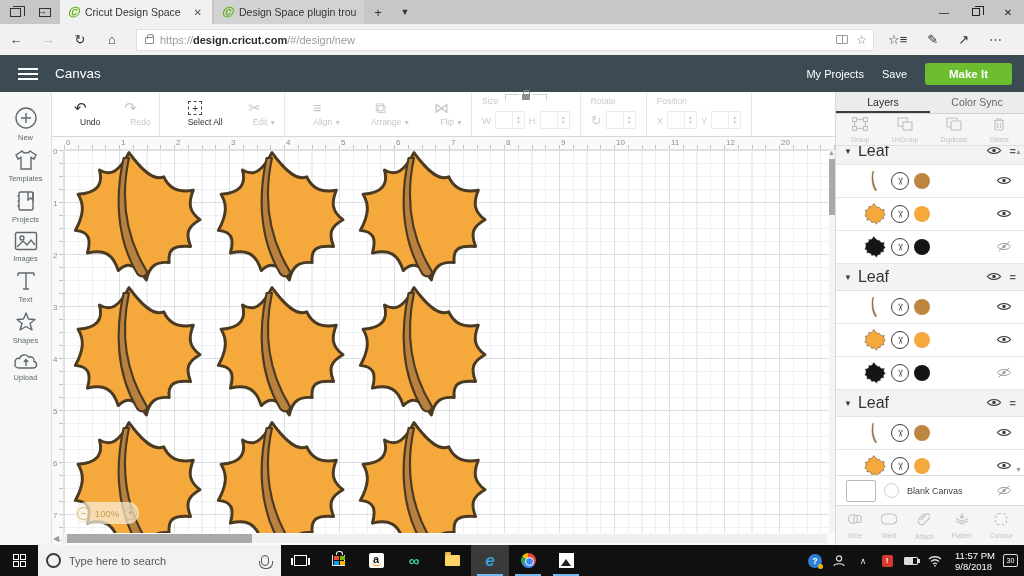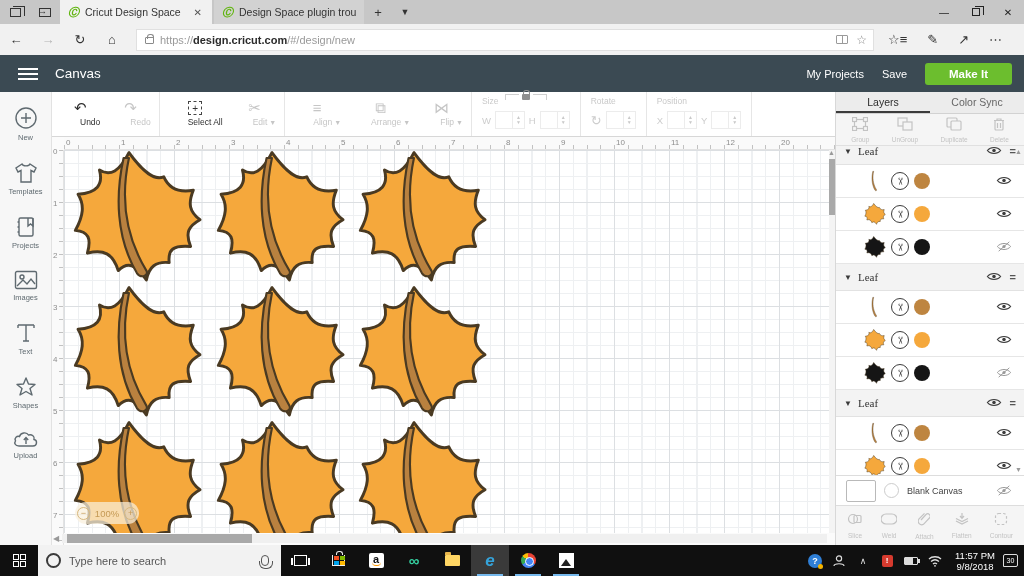--- a/index.html
+++ b/index.html
@@ -45,21 +45,21 @@
   .appheader { position:absolute; left:0; top:55px; width:1024px; height:37px; background:#3b4a53; display:flex; align-items:center; color:#fff; }
   .burger { width:20px; margin-left:18px; display:flex; flex-direction:column; gap:3px; }
   .burger i { display:block; height:2px; background:#fff; }
   .hdr-canvas { margin-left:17px; font-size:13.5px; }
   .hdr-title { position:absolute; left:0; right:0; text-align:center; font-size:13px; pointer-events:none; }
   .hdr-right { margin-left:auto; display:flex; align-items:center; gap:18px; margin-right:12px; }
   .hdr-link { font-size:11px; color:#fff; }
   .makeit { background:#6cbe2e; color:#fff; font-size:11.5px; font-weight:bold; border:none; border-radius:3px; padding:5px 24px; }
 
   
-  .sidebar { position:absolute; left:0; top:92px; width:52px; height:453px; background:#f7f7f7; border-right:1px solid #e2e2e2; display:flex; flex-direction:column; align-items:center; padding-top:14px; gap:20px; }
+  .sidebar { position:absolute; left:0; top:92px; width:52px; height:453px; background:#f7f7f7; border-right:1px solid #e2e2e2; display:flex; flex-direction:column; align-items:center; padding-top:14px; gap:7px; }
   .sb-item { display:flex; flex-direction:column; align-items:center; gap:3px; color:#666; width:100%; }
   .sb-item svg { stroke:#5f6a70; fill:none; stroke-width:1.4; }
   .sb-label { font-size:7.5px; color:#5f6a70; }
 
   
   .toolbar { position:absolute; left:52px; top:92px; width:783px; height:45px; background:#fff; border-bottom:1px solid #d7d7d7; display:flex; align-items:stretch; font-size:9px; }
   .tgroup { display:flex; align-items:center; border-right:1px solid #e6e6e6; padding:0 8px; gap:10px; }
   .tbtn { display:flex; flex-direction:column; align-items:center; justify-content:center; gap:2px; min-width:30px; }
   .tbtn .glyph { font-size:15px; line-height:14px; color:#2f2f2f; }
   .tbtn .lab { font-size:8.5px; color:#2f2f2f;margin-left:20px; }
@@ -109,21 +109,21 @@
   .ptab { flex:1; text-align:center; font-size:10.5px; color:#666; line-height:20px; }
   .ptab.active { color:#2e2e2e; border-bottom:2px solid #3c3c3c; }
   .pactions { height:32px; display:flex; align-items:center; justify-content:space-around; background:#f5f5f5; border-bottom:1px solid #e0e0e0; padding:0 4px; }
   .paction { display:flex; flex-direction:column; align-items:center; gap:1px; color:#c3c3c3; }
   .paction svg { stroke:#c3c3c3; fill:none; stroke-width:1.2; }
   .paction .lab { font-size:6.5px; }
   .layers-list { flex:1; overflow:hidden; position:relative; background:#efefef; }
   .lgroup-hdr { height:27px; background:#f3f3f3; border-bottom:1px solid #e2e2e2; display:flex; align-items:center; padding:0 8px; gap:6px; }
   .lgroup-hdr:first-child { margin-top:-8px; }
   .lgroup-hdr .car { font-size:8px; color:#3a3a3a; }
-  .lgroup-hdr .gname { font-size:11px; color:#333; flex:1;font-family:Liberation Serif, serif; }
+  .lgroup-hdr .gname { font-size:16px; color:#333; flex:1; }
   .grip { color:#555; font-weight:bold; font-size:11px; letter-spacing:0; }
   .lrow { height:33px; background:#fff; border-bottom:1px solid #e6e6e6; display:flex; align-items:center; padding:0 10px 0 28px; gap:5px; }
   .lrow .thumb { width:22px; height:24px; }
   .cutic { width:18px; height:18px; border:1.4px solid #3c3c3c; border-radius:50%; display:flex; align-items:center; justify-content:center; font-size:10px; color:#3c3c3c; transform:none; flex:none; }
   .cutic span { transform:rotate(90deg); display:block; }
   .cdot { width:16px; height:16px; border-radius:50%; flex:none; }
   .lrow .spacer, .lgroup-hdr .spacer { flex:1; }
   .eyewrap { width:20px; text-align:center; }
   .lscroll-up { position:absolute; right:2px; top:2px; font-size:7px; color:#9a9a9a; }
   .lscroll-dn { position:absolute; right:2px; bottom:2px; font-size:7px; color:#9a9a9a; }
@@ -168,21 +168,21 @@
   .tray { margin-left:auto; display:flex; align-items:center; }
   .tray .tk { width:24px; }
   .helpc { width:14px; height:14px; background:#2f7fd6; border-radius:50%; color:#fff; font-size:9px; font-weight:bold; text-align:center; line-height:14px; position:relative; }
   .helpc::after { content:""; position:absolute; right:-1px; bottom:-1px; width:5px; height:5px; background:#f6b500; border-radius:50%; }
   .person svg { stroke:#ddd; fill:none; stroke-width:1.2; }
   .chev { color:#ddd; font-size:9px; }
   .redic { width:11px; height:12px; background:#d63a2e; border-radius:2px; color:#fff; font-size:8px; font-weight:bold; text-align:center; line-height:12px; }
   .battery { width:14px; height:8px; border:1px solid #ddd; border-radius:1px; position:relative; background:linear-gradient(to right, #ddd 0 70%, transparent 70%); }
   .battery::after { content:""; position:absolute; right:-3px; top:1.5px; width:2px; height:3.5px; background:#ddd; }
   .wifi svg { stroke:#ddd; fill:none; stroke-width:1.3; }
-  .clock { display:flex; flex-direction:column; align-items:center; justify-content:center; font-size:9.5px; line-height:11px; padding:0 8px; }
+  .clock { display:flex; flex-direction:column; align-items:flex-start; justify-content:center; font-size:9.5px; line-height:11px; padding:0 8px; }
   .noteic { width:15px; height:13px; border:1px solid #ddd; border-radius:2px 2px 2px 0; color:#fff; font-size:7px; text-align:center; line-height:12px; margin-right:6px; }
 </style>
 </head>
 <body>
 
 <svg width="0" height="0" style="position:absolute" aria-hidden="true">
   <defs>
     <path id="sym-leafbody" fill="currentColor" stroke="#4A3A22" stroke-width="2.2" stroke-linejoin="round" d="M44 2 C37 16 30 20 22 15 C25 26 20 32 6 33 C11 41 10 49 4 60 C14 61 16 66 13 77 C25 74 32 77 36 90 C43 83 49 85 57 97 C59 87 64 83 74 84 C73 74 77 71 90 72 C86 62 88 57 97 52 C89 46 88 40 92 30 C81 32 74 29 70 20 C63 23 55 17 44 2 Z"></path>
     <path id="sym-vein" fill="currentColor" stroke="#4A3A22" stroke-width="1.6" stroke-linejoin="round" d="M44 6 C38 34 40 62 57 90 C59 94 53 96 50 92 C34 65 34 33 40 6 Z"></path>
   </defs>

